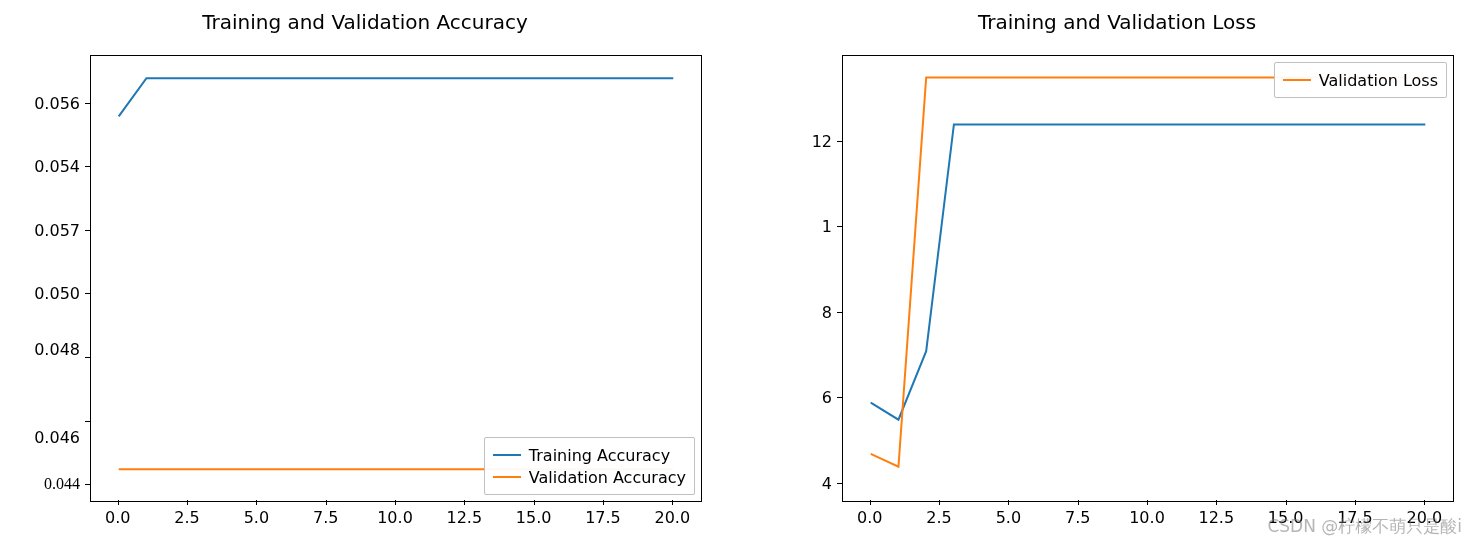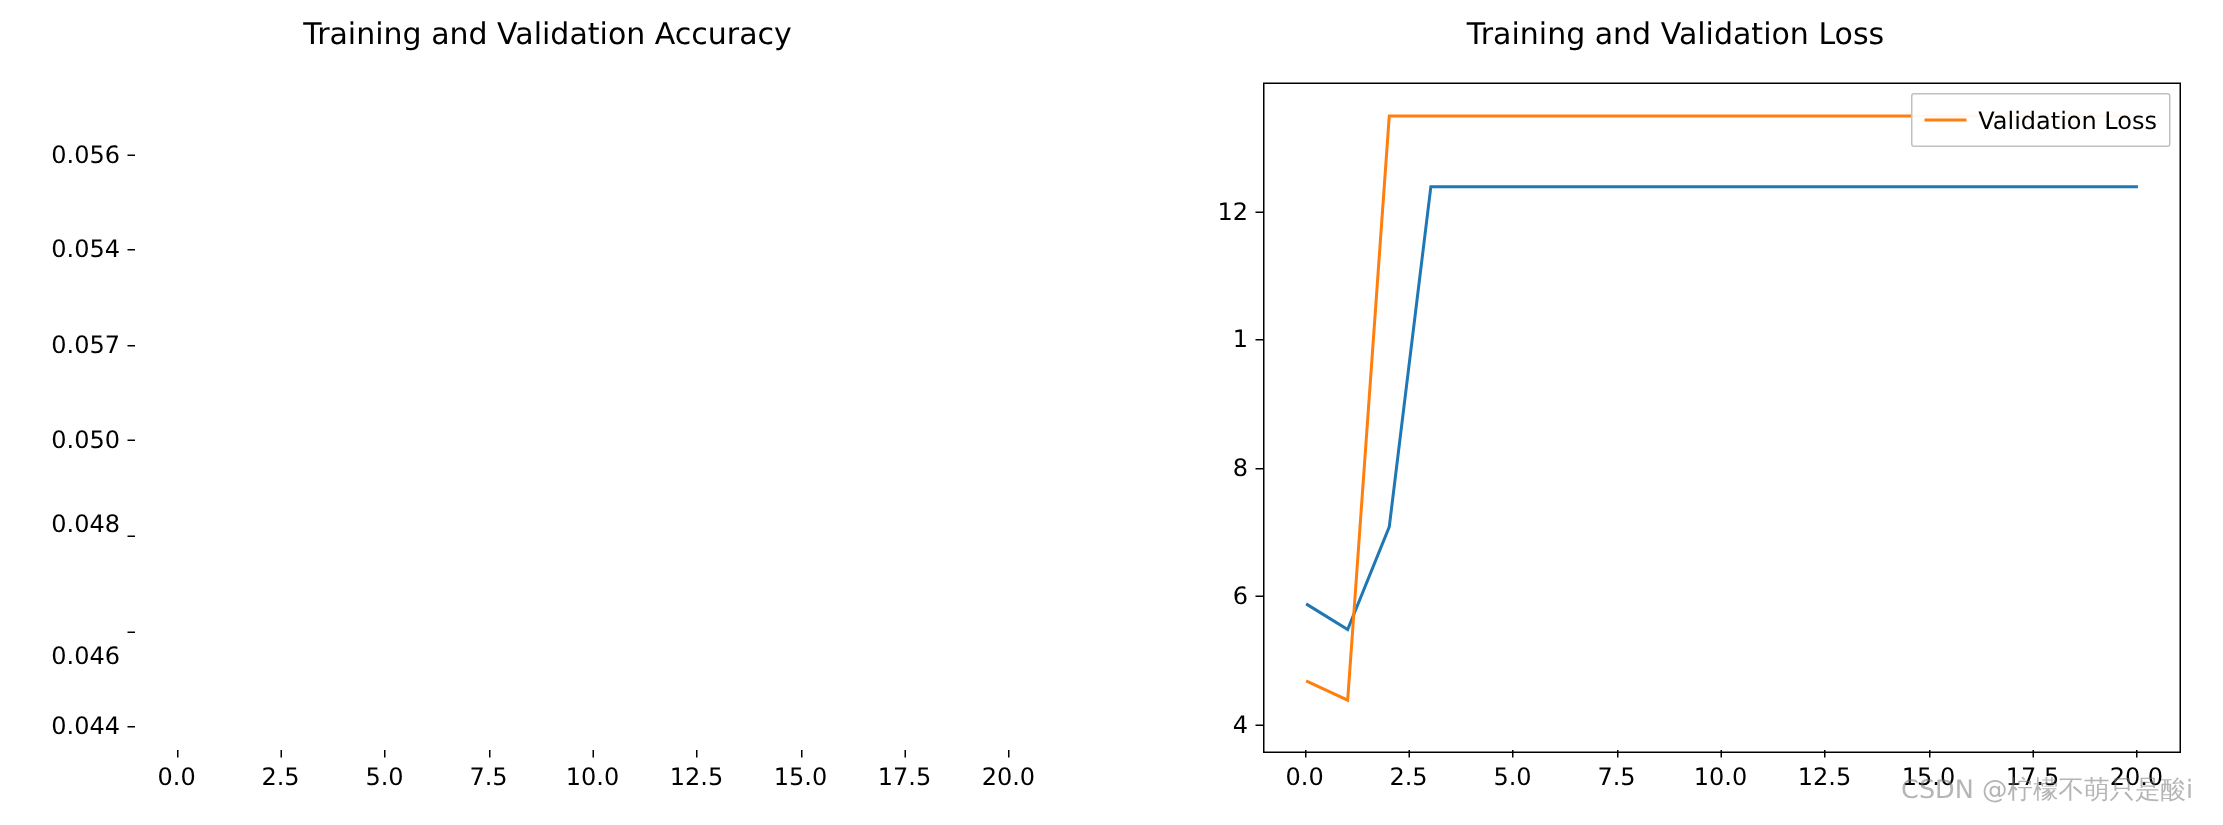--- a/index.html
+++ b/index.html
@@ -78,40 +78,56 @@
     white-space: nowrap;
   }
 </style>
 </head>
 <body>
 
 <div class="figure">
 
   <div class="subplot" id="sub0" style="left: 0px; top: 0px; width: 730px; height: 550px;">
     <div class="title">Training and Validation Accuracy</div>
+    <div class="plot-area" id="plot0" style="left: 90px; top: 55px; width: 610px; height: 445px;">
+      <svg class="lines" id="svg0" viewBox="0 0 610 445">
+          <path d="M27.73 60.39 L55.45 22.25 L83.18 22.25 L110.91 22.25 L138.64 22.25 L166.36 22.25 L194.09 22.25 L221.82 22.25 L249.55 22.25 L277.27 22.25 L305.00 22.25 L332.73 22.25 L360.45 22.25 L388.18 22.25 L415.91 22.25 L443.64 22.25 L471.36 22.25 L499.09 22.25 L526.82 22.25 L554.55 22.25 L582.27 22.25 " fill="none" stroke="#1f77b4" stroke-width="2"></path>
+          <path d="M27.73 413.21 L55.45 413.21 L83.18 413.21 L110.91 413.21 L138.64 413.21 L166.36 413.21 L194.09 413.21 L221.82 413.21 L249.55 413.21 L277.27 413.21 L305.00 413.21 L332.73 413.21 L360.45 413.21 L388.18 413.21 L415.91 413.21 L443.64 413.21 L471.36 413.21 L499.09 413.21 L526.82 413.21 L554.55 413.21 L582.27 413.21 " fill="none" stroke="#ff7f0e" stroke-width="2"></path>
+        </svg>
+      <div class="legend" id="legend0" style="right: 6px; bottom: 6px;">
+          <div class="legend-row">
+            <div class="legend-swatch" style="background: rgb(31, 119, 180);"></div>
+            <span>Training Accuracy</span>
+          </div>
+          <div class="legend-row">
+            <div class="legend-swatch" style="background: rgb(255, 127, 14);"></div>
+            <span>Validation Accuracy</span>
+          </div>
+        </div>
+    </div>
   <div class="tmark xmark" style="left: 117.727px; top: 500px;"></div>
       <div class="tick xtick" style="left: 117.727px; top: 508px;">0.0</div>
       <div class="tmark xmark" style="left: 187.045px; top: 500px;"></div>
       <div class="tick xtick" style="left: 187.045px; top: 508px;">2.5</div>
       <div class="tmark xmark" style="left: 256.364px; top: 500px;"></div>
       <div class="tick xtick" style="left: 256.364px; top: 508px;">5.0</div>
       <div class="tmark xmark" style="left: 325.682px; top: 500px;"></div>
       <div class="tick xtick" style="left: 325.682px; top: 508px;">7.5</div>
       <div class="tmark xmark" style="left: 395px; top: 500px;"></div>
       <div class="tick xtick" style="left: 395px; top: 508px;">10.0</div>
       <div class="tmark xmark" style="left: 464.318px; top: 500px;"></div>
       <div class="tick xtick" style="left: 464.318px; top: 508px;">12.5</div>
       <div class="tmark xmark" style="left: 533.636px; top: 500px;"></div>
       <div class="tick xtick" style="left: 533.636px; top: 508px;">15.0</div>
       <div class="tmark xmark" style="left: 602.955px; top: 500px;"></div>
       <div class="tick xtick" style="left: 602.955px; top: 508px;">17.5</div>
       <div class="tmark xmark" style="left: 672.273px; top: 500px;"></div>
       <div class="tick xtick" style="left: 672.273px; top: 508px;">20.0</div>
       <div class="tmark ymark" style="left: 85px; top: 484.107px;"></div>
-      <div class="tick ytick" style="right: 650px; top: 484.107px;">0.044</div>
+      <div class="tick ytick" style="right: 650px; top: 484.107px; font-family: Liberation Serif, serif;">0.044</div>
       <div class="tmark ymark" style="left: 85px; top: 420.536px;"></div>
       <div class="tick ytick" style="right: 650px; top: 420.536px; margin-top: 16px;">0.046</div>
       <div class="tmark ymark" style="left: 85px; top: 356.964px;"></div>
       <div class="tick ytick" style="right: 650px; top: 349px;">0.048</div>
       <div class="tmark ymark" style="left: 85px; top: 293.393px;"></div>
       <div class="tick ytick" style="right: 650px; top: 293.393px; margin-left: 28px;">0.050</div>
       <div class="tmark ymark" style="left: 85px; top: 229.821px;"></div>
       <div class="tick ytick" style="right: 650px; top: 229.821px;">0.057</div>
       <div class="tmark ymark" style="left: 85px; top: 166.25px;"></div>
       <div class="tick ytick" style="right: 650px; top: 166.25px;">0.054</div>

